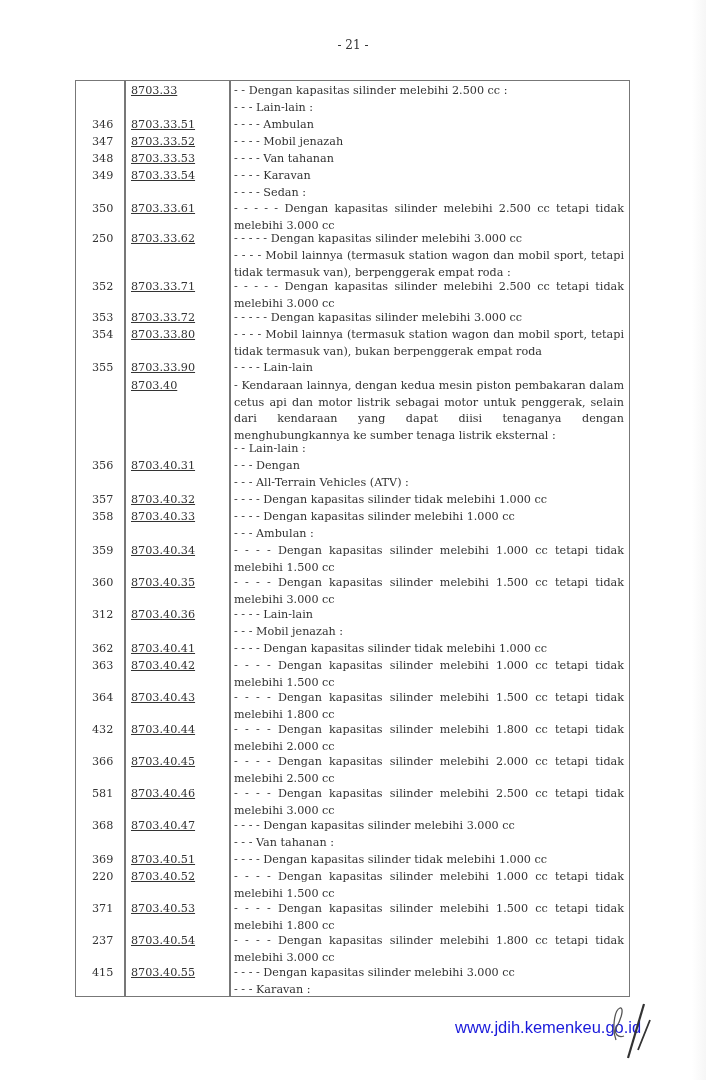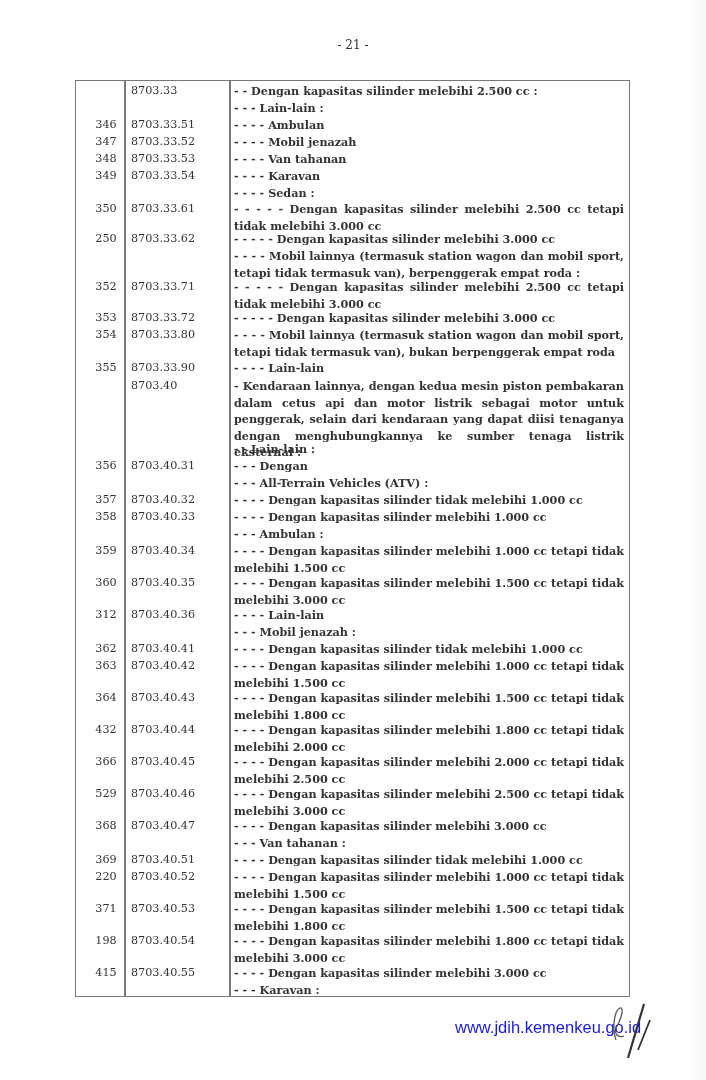--- a/index.html
+++ b/index.html
@@ -6,23 +6,23 @@
   body { width: 706px; height: 1080px; position: relative; overflow: hidden;
          font-family: "DejaVu Serif", "Liberation Serif", serif; color: #333; }
   .page-num { position: absolute; top: 38px; left: 0; width: 706px; text-align: center;
               font-size: 12px; color: #333; }
   .table { position: absolute; left: 75px; top: 80px; width: 555px; height: 917px;
            border: 1.5px solid #777; box-sizing: border-box; }
   .vline { position: absolute; top: 0; bottom: 0; width: 1.5px; background: #777; }
   .v1 { left: 48px; }
   .v2 { left: 153px; }
   .row { position: absolute; left: 0; width: 552px; font-size: 11.2px; line-height: 16.5px; }
-  .no { position: absolute; left: 6px; width: 48px; text-align: center; }
-  .code { position: absolute; left: 55px; width: 95px; }
-  .desc { position: absolute; left: 158px; width: 390px; text-align: justify; font-weight: bold; }
+  .no { position: absolute; left: 16px; width: 48px; }
+  .code { position: absolute; left: 55px; width: 95px; text-decoration: underline; }
+  .desc { position: absolute; left: 158px; width: 390px; text-align: justify; }
   .footer-url { position: absolute; left: 455px; top: 1018px; font-family: "Liberation Sans", sans-serif;
                 font-size: 16.5px; color: #1a1adb; }
   .sig { position: absolute; left: 604px; top: 1000px; }
   .right-shadow { position: absolute; right: 0; top: 0; width: 14px; height: 1080px; background: linear-gradient(to right,#fff,#f6f6f6); }
 </style>
 </head>
 <body>
 
 <div class="right-shadow"></div>
 
@@ -175,21 +175,21 @@
       <span class="no">432</span>
       <span class="code">8703.40.44</span>
       <span class="desc">- - - - Dengan kapasitas silinder melebihi 1.800 cc tetapi tidak melebihi 2.000 cc</span>
     </div>
     <div class="row" style="top: 673px;">
       <span class="no">366</span>
       <span class="code">8703.40.45</span>
       <span class="desc">- - - - Dengan kapasitas silinder melebihi 2.000 cc tetapi tidak melebihi 2.500 cc</span>
     </div>
     <div class="row" style="top: 705px;">
-      <span class="no">529</span>
+      <span class="no">581</span>
       <span class="code">8703.40.46</span>
       <span class="desc">- - - - Dengan kapasitas silinder melebihi 2.500 cc tetapi tidak melebihi 3.000 cc</span>
     </div>
     <div class="row" style="top: 737px;">
       <span class="no">368</span>
       <span class="code">8703.40.47</span>
       <span class="desc">- - - - Dengan kapasitas silinder melebihi 3.000 cc</span>
     </div>
     <div class="row" style="top: 754px;">
       <span class="no"></span>
@@ -205,21 +205,21 @@
       <span class="no">220</span>
       <span class="code">8703.40.52</span>
       <span class="desc">- - - - Dengan kapasitas silinder melebihi 1.000 cc tetapi tidak melebihi 1.500 cc</span>
     </div>
     <div class="row" style="top: 820px;">
       <span class="no">371</span>
       <span class="code">8703.40.53</span>
       <span class="desc">- - - - Dengan kapasitas silinder melebihi 1.500 cc tetapi tidak melebihi 1.800 cc</span>
     </div>
     <div class="row" style="top: 852px;">
-      <span class="no">198</span>
+      <span class="no">237</span>
       <span class="code">8703.40.54</span>
       <span class="desc">- - - - Dengan kapasitas silinder melebihi 1.800 cc tetapi tidak melebihi 3.000 cc</span>
     </div>
     <div class="row" style="top: 884px;">
       <span class="no">415</span>
       <span class="code">8703.40.55</span>
       <span class="desc">- - - - Dengan kapasitas silinder melebihi 3.000 cc</span>
     </div>
     <div class="row" style="top: 901px;">
       <span class="no"></span>

